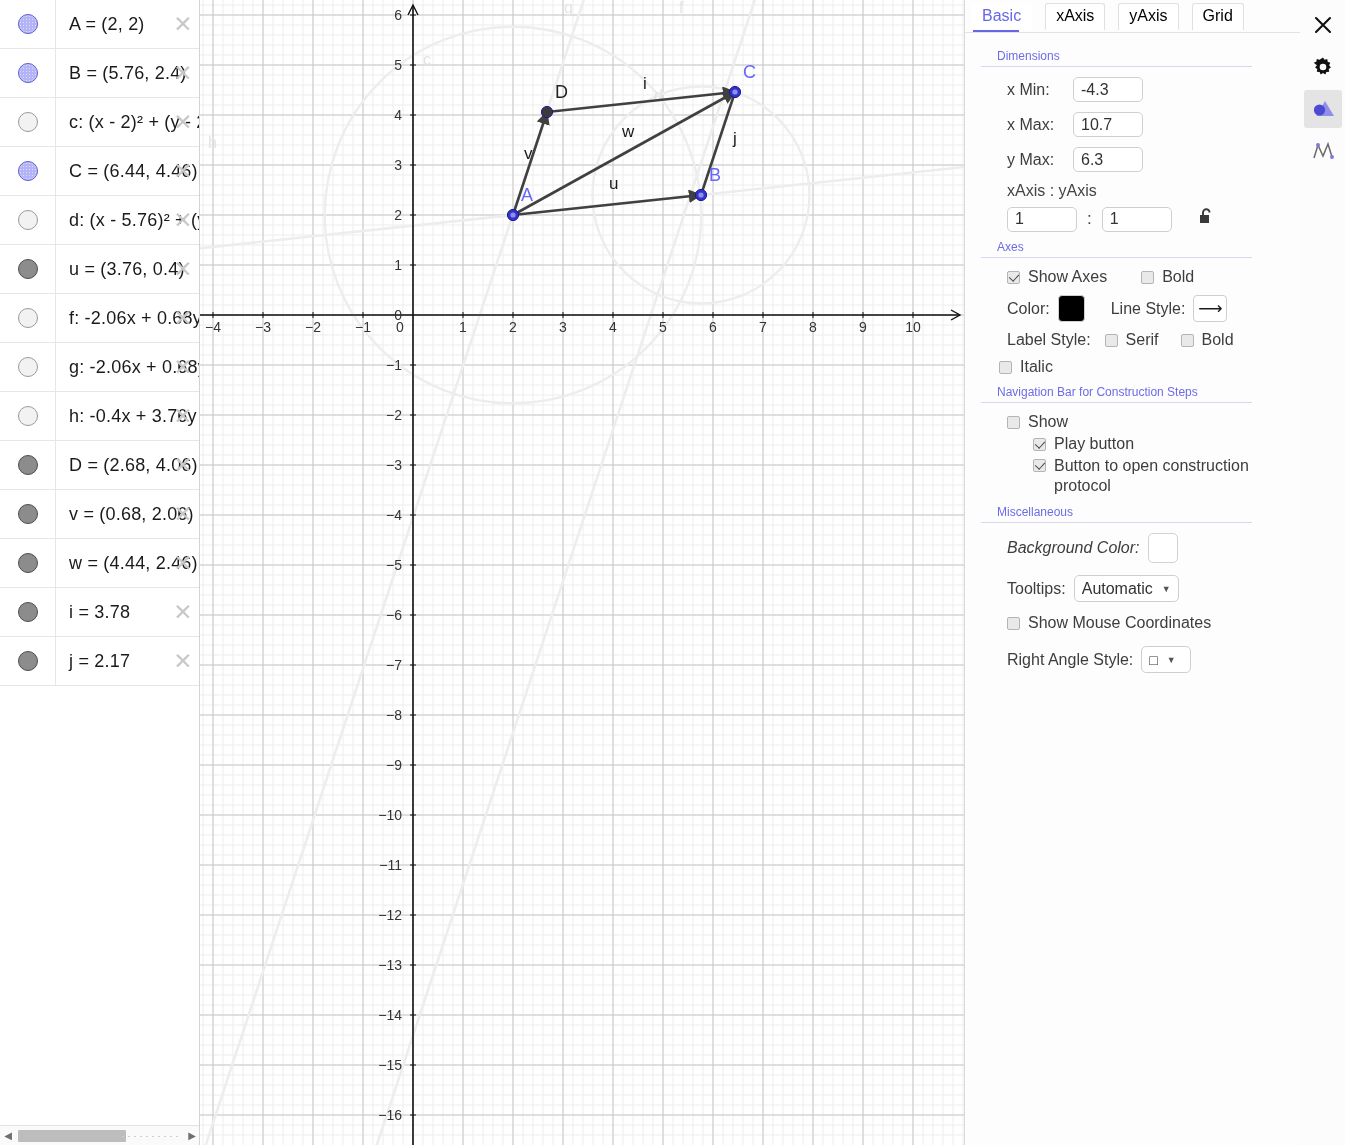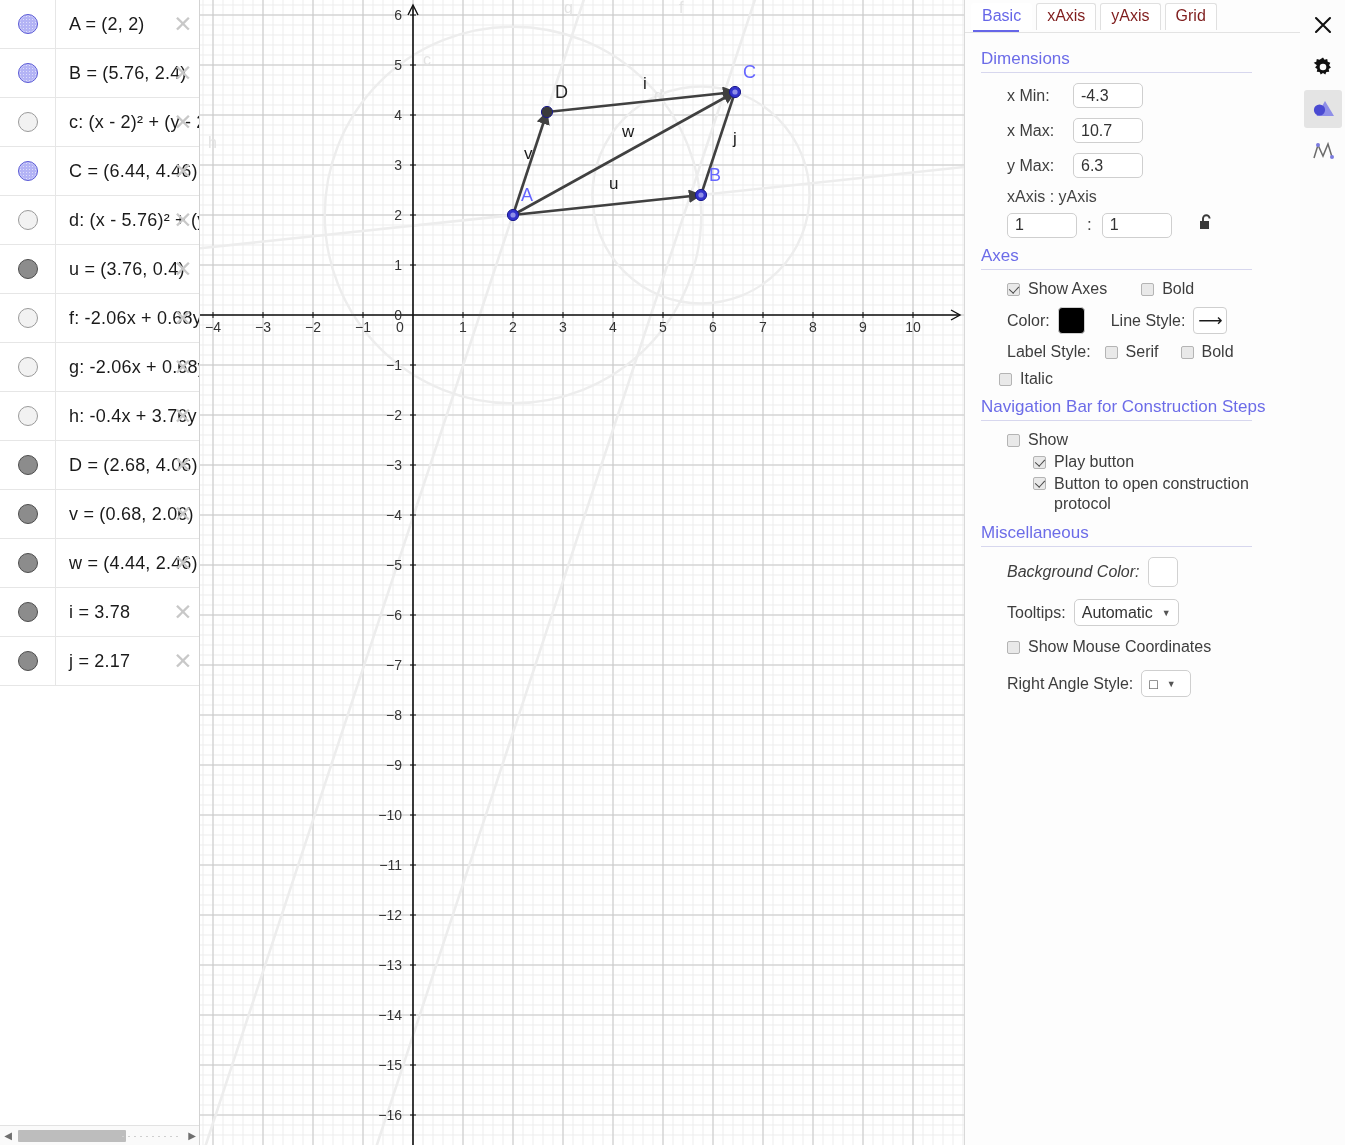--- a/index.html
+++ b/index.html
@@ -128,29 +128,29 @@
     display: flex;
   }
   #settings-main {
     flex: 1 1 auto;
     padding: 0;
     position: relative;
     overflow: hidden;
   }
   #tabbar {
     display: flex;
-    gap: 4px;
+    gap: 13px;
     padding: 2px 6px 0 6px;
     height: 30px;
     align-items: flex-end;
   }
   .tab {
     font-size: 16px;
     padding: 3px 10px 5px 10px;
-    color: #7f1d1d;
+    color: #000000;
     background: #fff;
     border: 1px solid #e0e0e0;
     border-bottom: none;
     border-radius: 3px 3px 0 0;
     cursor: pointer;
     white-space: nowrap;
   }
   .tab.active {
     color: #6666e8;
     border-color: transparent;
@@ -163,22 +163,22 @@
     margin-left: 8px;
   }
   #settings-body {
     border-top: 1px solid #e3e3e3;
     padding: 10px 12px 0 8px;
     height: calc(1145px - 32px);
     overflow: hidden;
   }
   .section-title {
     color: #6c6ce8;
-    font-size: 17px;
-    margin: 6px 0 3px 8px;
+    font-size: 12px;
+    margin: 6px 0 3px 24px;
   }
   .section-rule {
     height: 1px;
     background: #d7d7ee;
     margin: 0 36px 10px 8px;
   }
   .field-row {
     display: flex;
     align-items: center;
     margin: 0 0 10px 34px;

